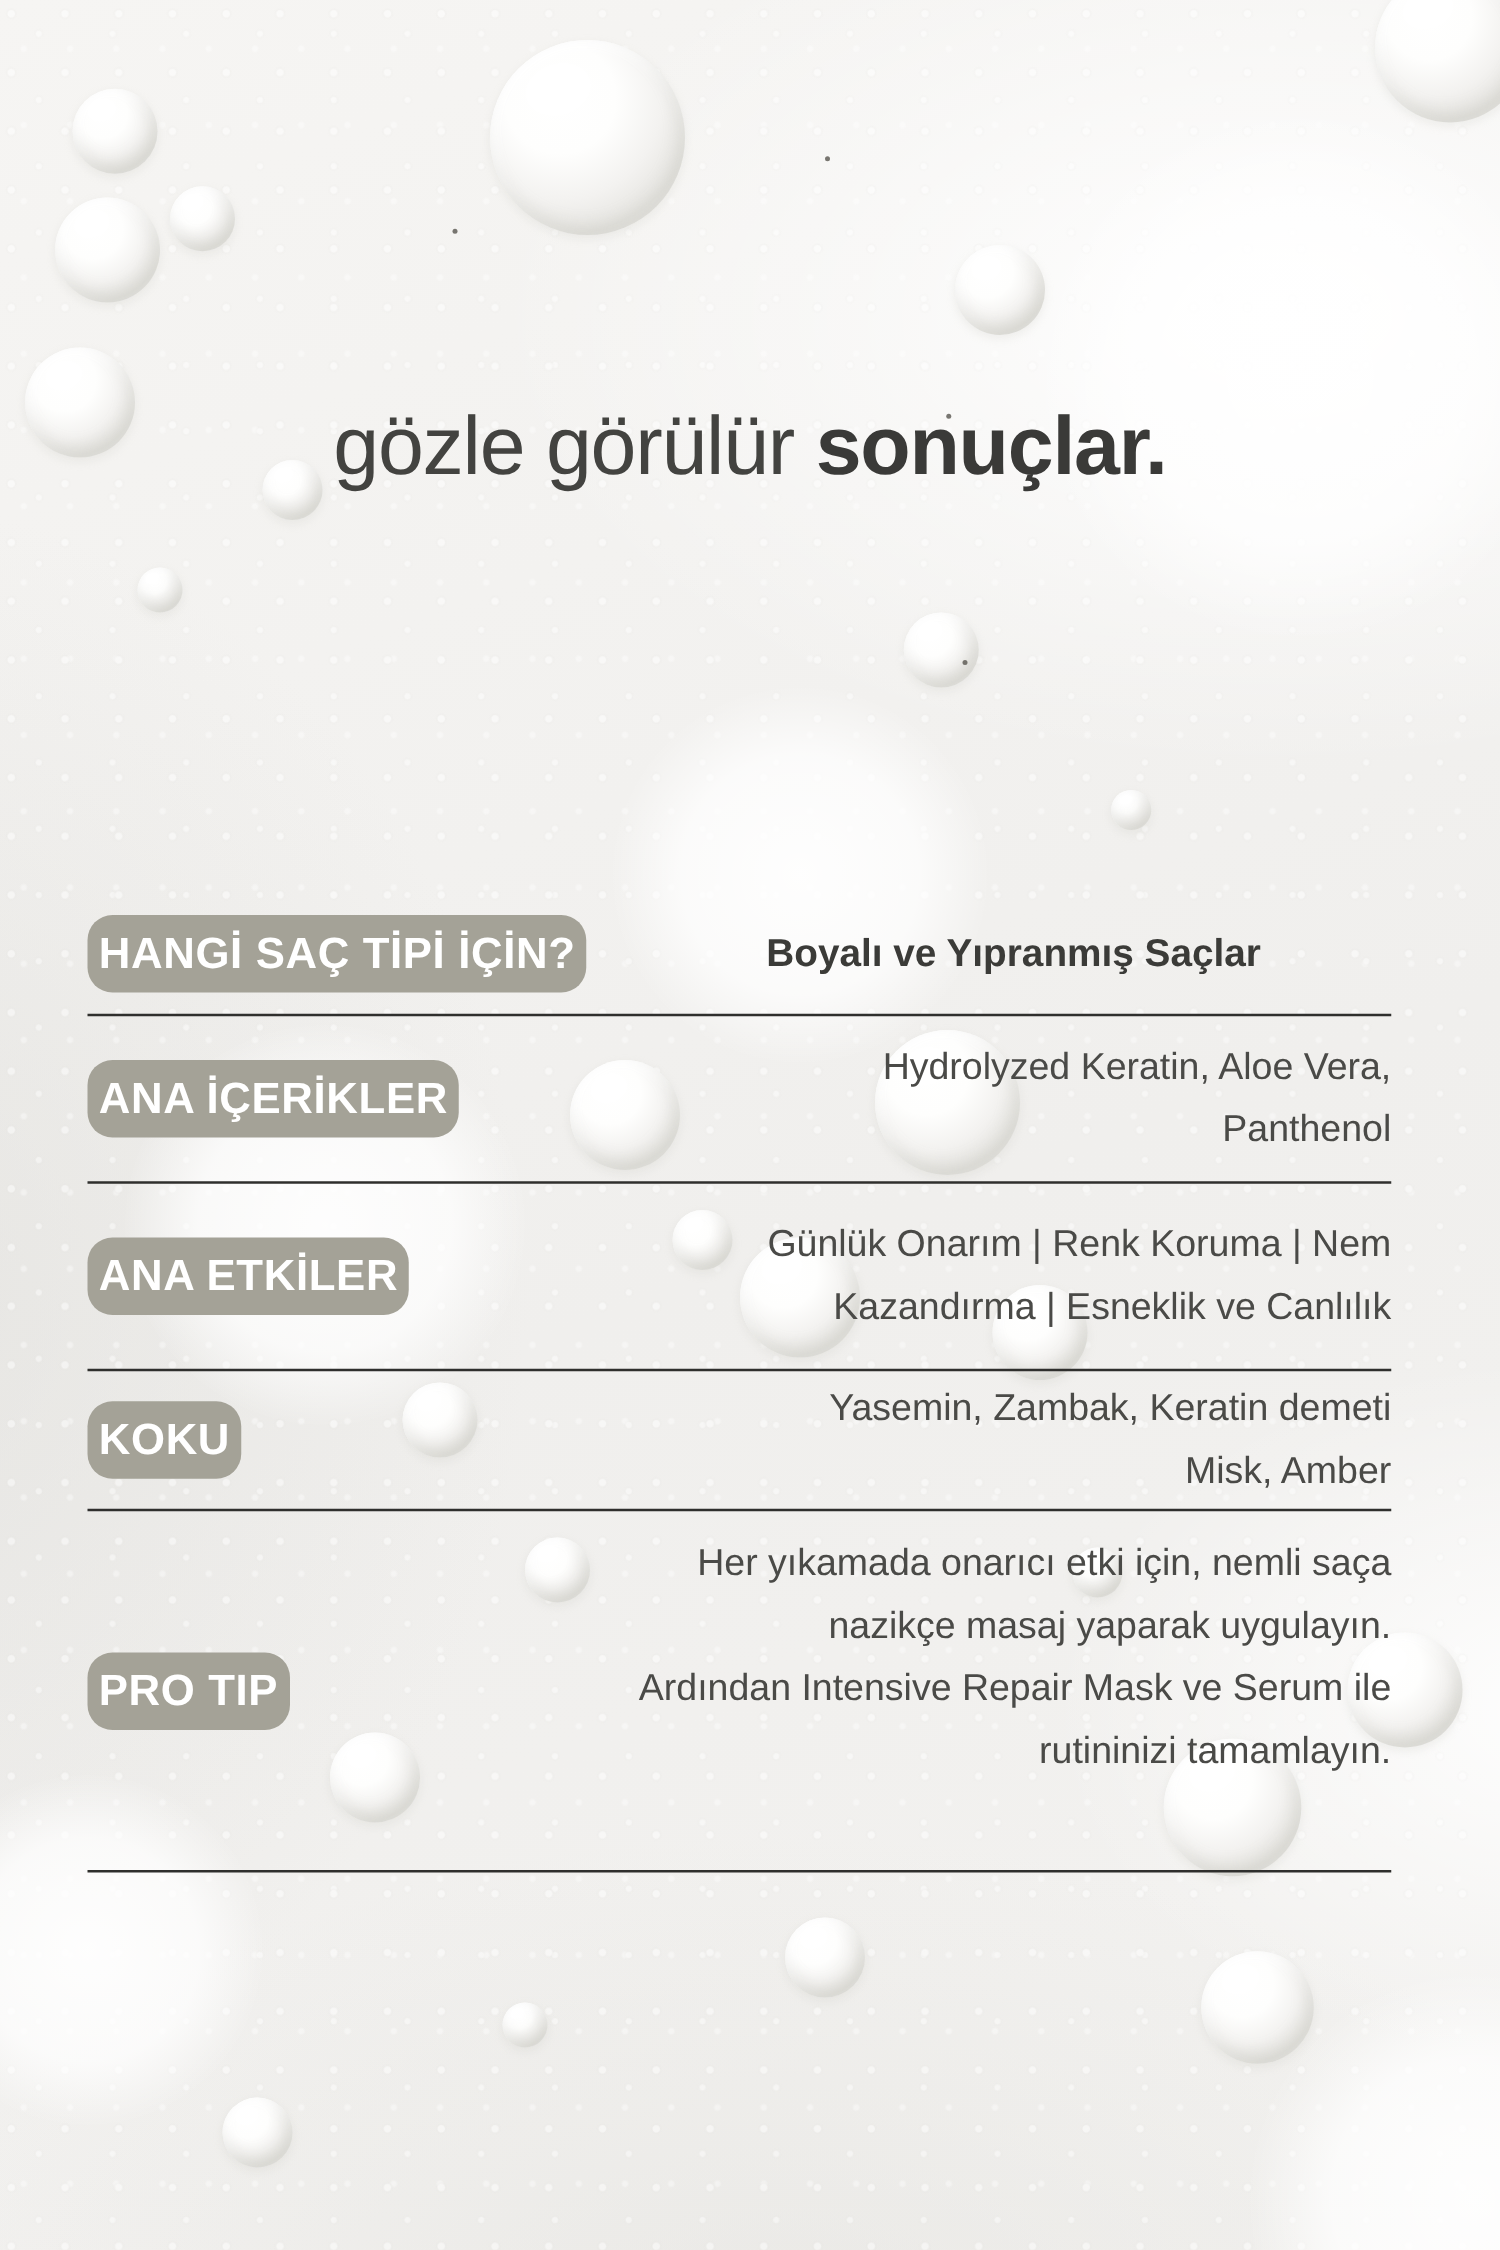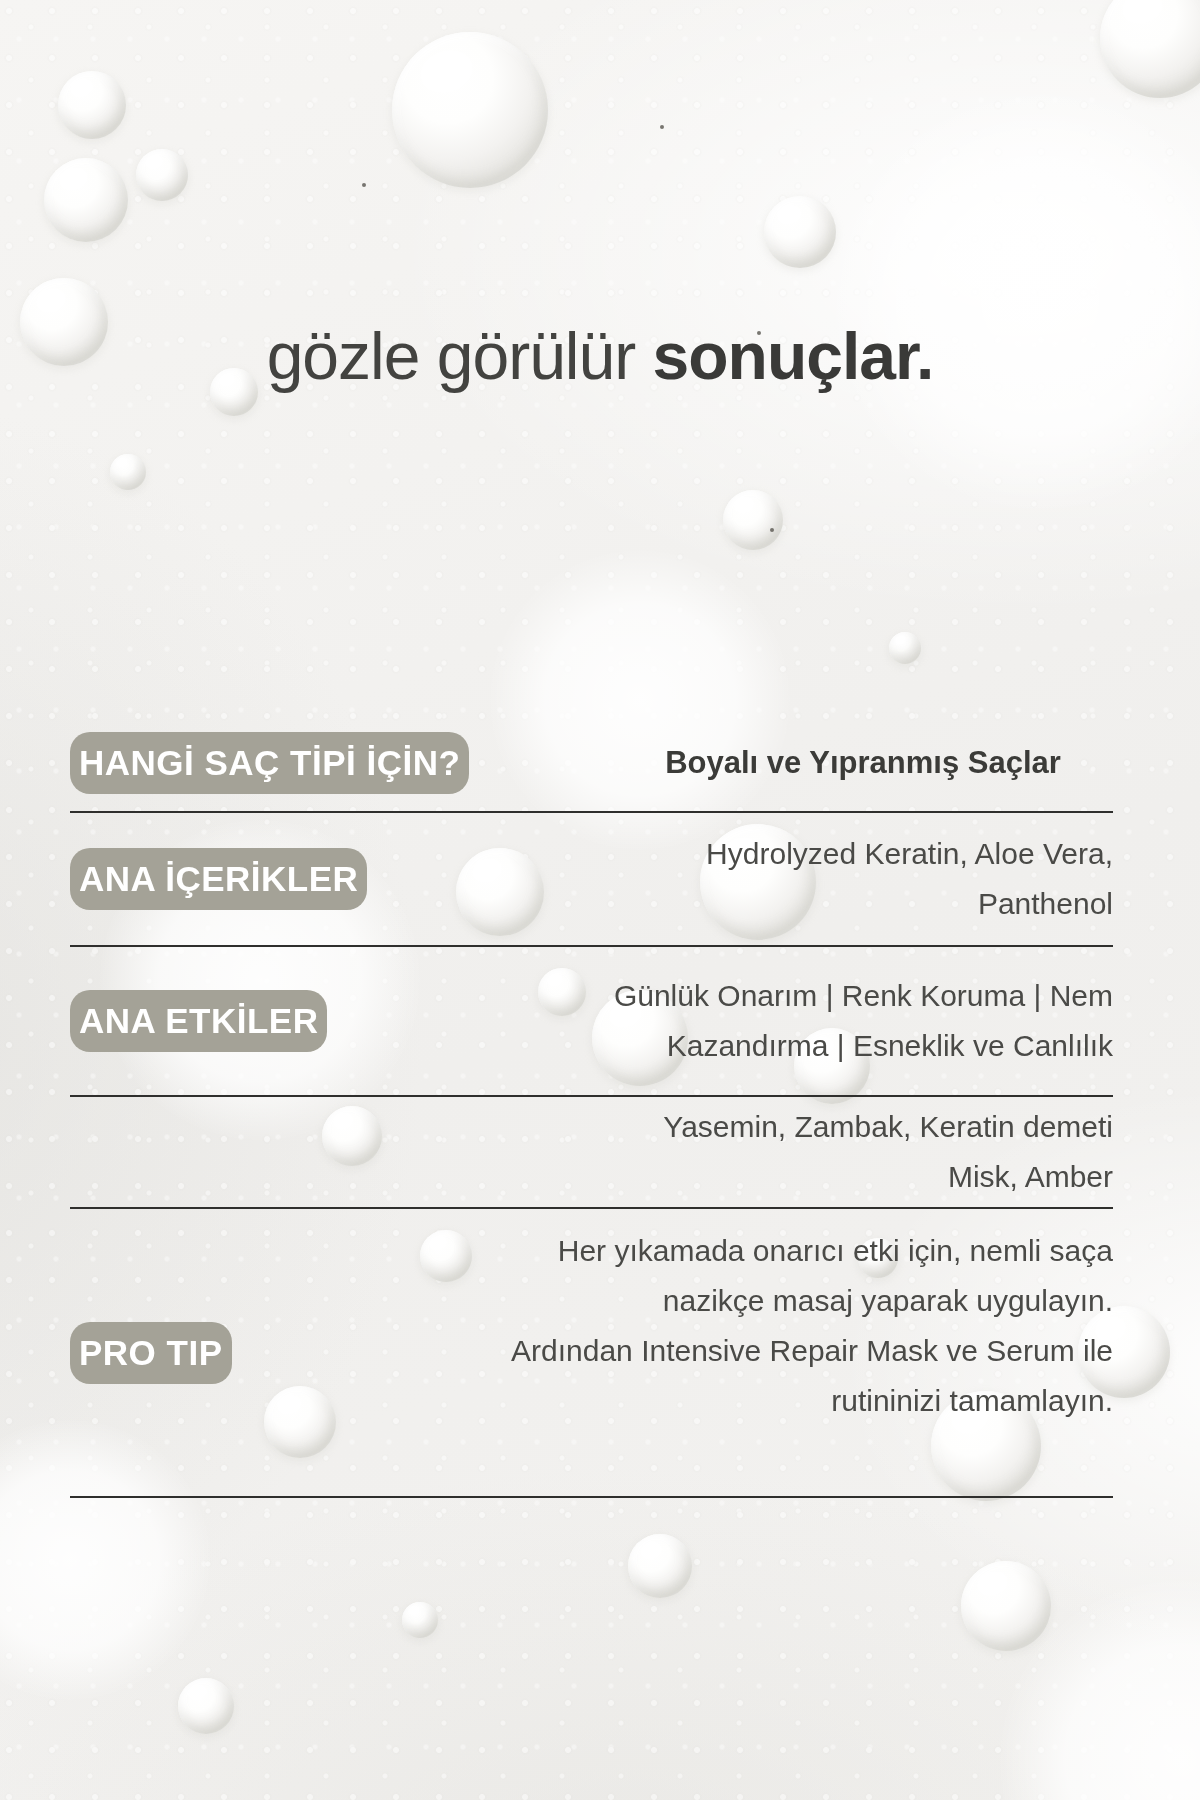--- a/index.html
+++ b/index.html
@@ -63,21 +63,21 @@
     height:62px;display:flex;align-items:center;
     padding:0 9px;border-radius:20px;
     background:#a4a297;color:#ffffff;
     font-size:35px;font-weight:700;letter-spacing:.5px;white-space:nowrap;
   }
   .row-text{
     position:absolute;right:0;top:50%;transform:translateY(-50%);
     font-size:30px;line-height:50px;color:#4a4a47;text-align:right;white-space:nowrap;
   }
   .row--1 .row-text{
-    width:500px;text-align:center;font-weight:700;color:#3b3b38;font-size:31px;
+    width:500px;text-align:left;font-weight:700;color:#3b3b38;font-size:31px;
   }
   .row--5 .row-text{top:17px;transform:none;}
 </style>
 </head>
 <body>
 
 <div class="poster">
   <div class="bg">
     <div class="texture"></div>
   <div class="patch" style="left: 830px; top: 90px; width: 420px; height: 420px;"></div>
@@ -148,20 +148,23 @@
         <div class="badge">
           <span>ANA ETKİLER</span>
         </div>
         <div class="row-text">
           <div>Günlük Onarım | Renk Koruma | Nem</div>
           <div>Kazandırma | Esneklik ve Canlılık</div>
         </div>
       </div>
 
       <div class="info-row row--4">
+        <div class="badge">
+          <span>KOKU</span>
+        </div>
         <div class="row-text">
           <div>Yasemin, Zambak,  Keratin demeti</div>
           <div>Misk, Amber</div>
         </div>
       </div>
 
       <div class="info-row row--5">
         <div class="badge">
           <span>PRO TIP</span>
         </div>

